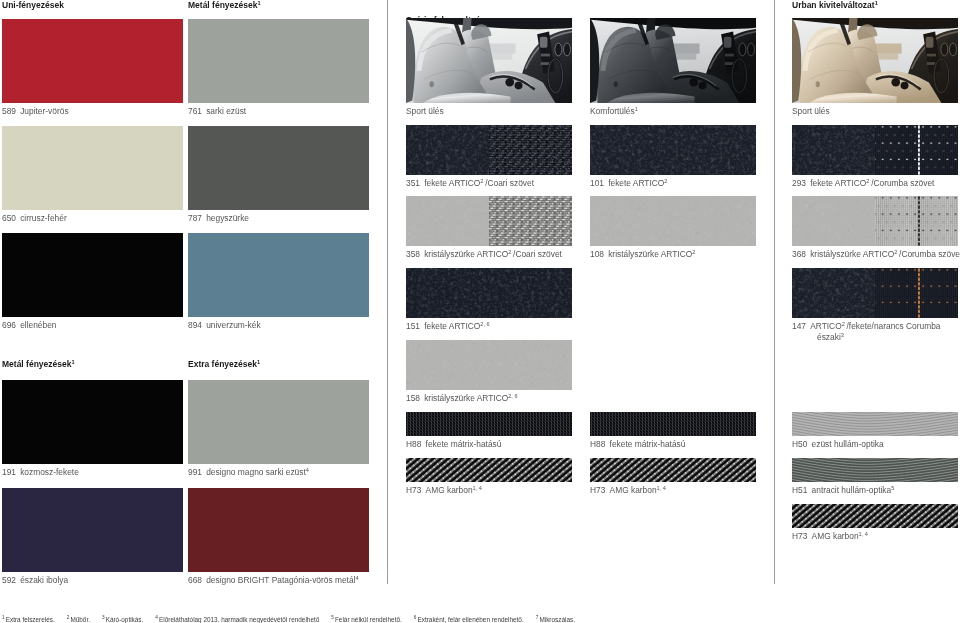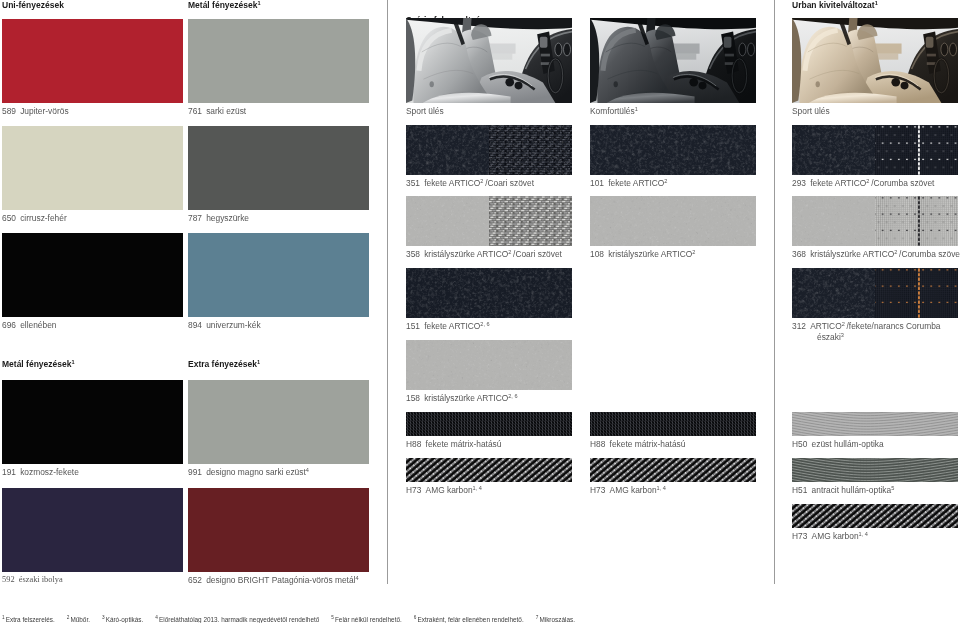--- a/index.html
+++ b/index.html
@@ -32,33 +32,33 @@
 <div class="sw" style="left:2px;top:19px;width:181px;height:84px;background:#B1212E;"></div>
 <div class="lbl" style="left:2px;top:106px;"><span class="c">589</span><span class="n">Jupiter-vörös</span></div>
 <div class="sw" style="left:2px;top:126px;width:181px;height:84px;background:#D6D5C0;"></div>
 <div class="lbl" style="left:2px;top:213px;"><span class="c">650</span><span class="n">cirrusz-fehér</span></div>
 <div class="sw" style="left:2px;top:233px;width:181px;height:84px;background:#050505;"></div>
 <div class="lbl" style="left:2px;top:320px;"><span class="c">696</span><span class="n">ellenében</span></div>
 <div class="hdr" style="left:2px;top:359px;"><span>Metál fényezések</span><sup>1</sup></div>
 <div class="sw" style="left:2px;top:380px;width:181px;height:84px;background:#050505;"></div>
 <div class="lbl" style="left:2px;top:467px;"><span class="c">191</span><span class="n">kozmosz-fekete</span></div>
 <div class="sw" style="left:2px;top:488px;width:181px;height:84px;background:#2A2540;"></div>
-<div class="lbl" style="left:2px;top:575px;font-family:Liberation Serif, serif;"><span class="c">592</span><span class="n">északi ibolya</span></div>
+<div class="lbl" style="left:2px;top:575px;"><span class="c">592</span><span class="n">északi ibolya</span></div>
 <div class="hdr" style="left:188px;top:0px;"><span>Metál fényezések</span><sup>1</sup></div>
 <div class="sw" style="left:188px;top:19px;width:181px;height:84px;background:#9EA29C;"></div>
 <div class="lbl" style="left:188px;top:106px;"><span class="c">761</span><span class="n">sarki ezüst</span></div>
 <div class="sw" style="left:188px;top:126px;width:181px;height:84px;background:#555755;"></div>
 <div class="lbl" style="left:188px;top:213px;"><span class="c">787</span><span class="n">hegyszürke</span></div>
 <div class="sw" style="left:188px;top:233px;width:181px;height:84px;background:#5C8092;"></div>
 <div class="lbl" style="left:188px;top:320px;"><span class="c">894</span><span class="n">univerzum-kék</span></div>
 <div class="hdr" style="left:188px;top:359px;"><span>Extra fényezések</span><sup>1</sup></div>
 <div class="sw" style="left:188px;top:380px;width:181px;height:84px;background:#9EA29C;"></div>
 <div class="lbl" style="left:188px;top:467px;"><span class="c">991</span><span class="n">designo magno sarki ezüst</span><sup>4</sup></div>
 <div class="sw" style="left:188px;top:488px;width:181px;height:84px;background:#671F23;"></div>
-<div class="lbl" style="left:188px;top:575px;"><span class="c">652</span><span class="n">designo BRIGHT Patagónia-vörös metál</span><sup>4</sup></div>
+<div class="lbl" style="left:188px;top:575px;"><span class="c">668</span><span class="n">designo BRIGHT Patagónia-vörös metál</span><sup>4</sup></div>
 <div class="hdr" style="left:406px;top:15px;"><span>Széria-felszereltség</span></div>
 <div class="photo" style="left:406px;top:18px;width:166px;height:85px;">
       <svg viewBox="0 0 166 85" preserveAspectRatio="none">
         <defs>
           <linearGradient id="a1" x1="0" y1="0" x2="0.15" y2="1">
             <stop offset="0" stop-color="#f2f3f3"></stop>
             <stop offset="1" stop-color="#dcdede"></stop>
           </linearGradient>
           <linearGradient id="b1" x1="0.12" y1="0.05" x2="0.95" y2="0.75">
             <stop offset="0" stop-color="#e6e7e8"></stop>
@@ -615,21 +615,21 @@
           </pattern>
         </defs>
         <rect x="0" y="0" width="83.0" height="50" fill="#1a1f29"></rect>
         <rect x="0" y="0" width="83.0" height="50" fill="#4a5468" filter="url(#lf16)" opacity="0.22"></rect>
         <rect x="0" y="0" width="83.0" height="50" fill="#000000" filter="url(#lg16)" opacity="0.26"></rect>
         <rect x="83.0" y="0" width="83.0" height="50" fill="url(#cu16)"></rect>
         <rect x="83.0" y="0" width="83.0" height="50" fill="url(#cd16)"></rect>
         <rect x="122.06" y="0" width="43.94" height="50" fill="url(#cv16)"></rect>
       </svg>
     </div>
-<div class="lbl" style="left:792px;top:321.0px;"><span class="c">312</span><span class="n">ARTICO</span><sup>2</sup><span> /fekete/narancs Corumba</span></div>
+<div class="lbl" style="left:792px;top:321.0px;"><span class="c">147</span><span class="n">ARTICO</span><sup>2</sup><span> /fekete/narancs Corumba</span></div>
 <div class="lbl" style="left:817px;top:332.0px;"><span>északi</span><sup>3</sup></div>
 <div class="sw" style="left:792px;top:412.0px;width:166px;height:24px;">
       <svg viewBox="0 0 166 24" preserveAspectRatio="none">
         <rect width="166" height="24" fill="#b4b4b4"></rect>
         <path d="M -4 -9.00 C 33.6 -1.50, 59.8 1.00, 74.7 1.00 C 93.4 1.00, 124.9 -1.80, 170.0 -9.50" fill="none" stroke="#8c8c8c" stroke-width="0.8"></path>
         <path d="M -4 -6.31 C 33.6 1.19, 59.8 3.69, 74.7 3.69 C 93.4 3.69, 124.9 0.89, 170.0 -6.81" fill="none" stroke="#8c8c8c" stroke-width="0.8"></path>
         <path d="M -4 -3.62 C 33.6 3.88, 59.8 6.38, 74.7 6.38 C 93.4 6.38, 124.9 3.58, 170.0 -4.12" fill="none" stroke="#8c8c8c" stroke-width="0.8"></path>
         <path d="M -4 -0.92 C 33.6 6.58, 59.8 9.08, 74.7 9.08 C 93.4 9.08, 124.9 6.28, 170.0 -1.42" fill="none" stroke="#8c8c8c" stroke-width="0.8"></path>
         <path d="M -4 1.77 C 33.6 9.27, 59.8 11.77, 74.7 11.77 C 93.4 11.77, 124.9 8.97, 170.0 1.27" fill="none" stroke="#8c8c8c" stroke-width="0.8"></path>
         <path d="M -4 4.46 C 33.6 11.96, 59.8 14.46, 74.7 14.46 C 93.4 14.46, 124.9 11.66, 170.0 3.96" fill="none" stroke="#8c8c8c" stroke-width="0.8"></path>

